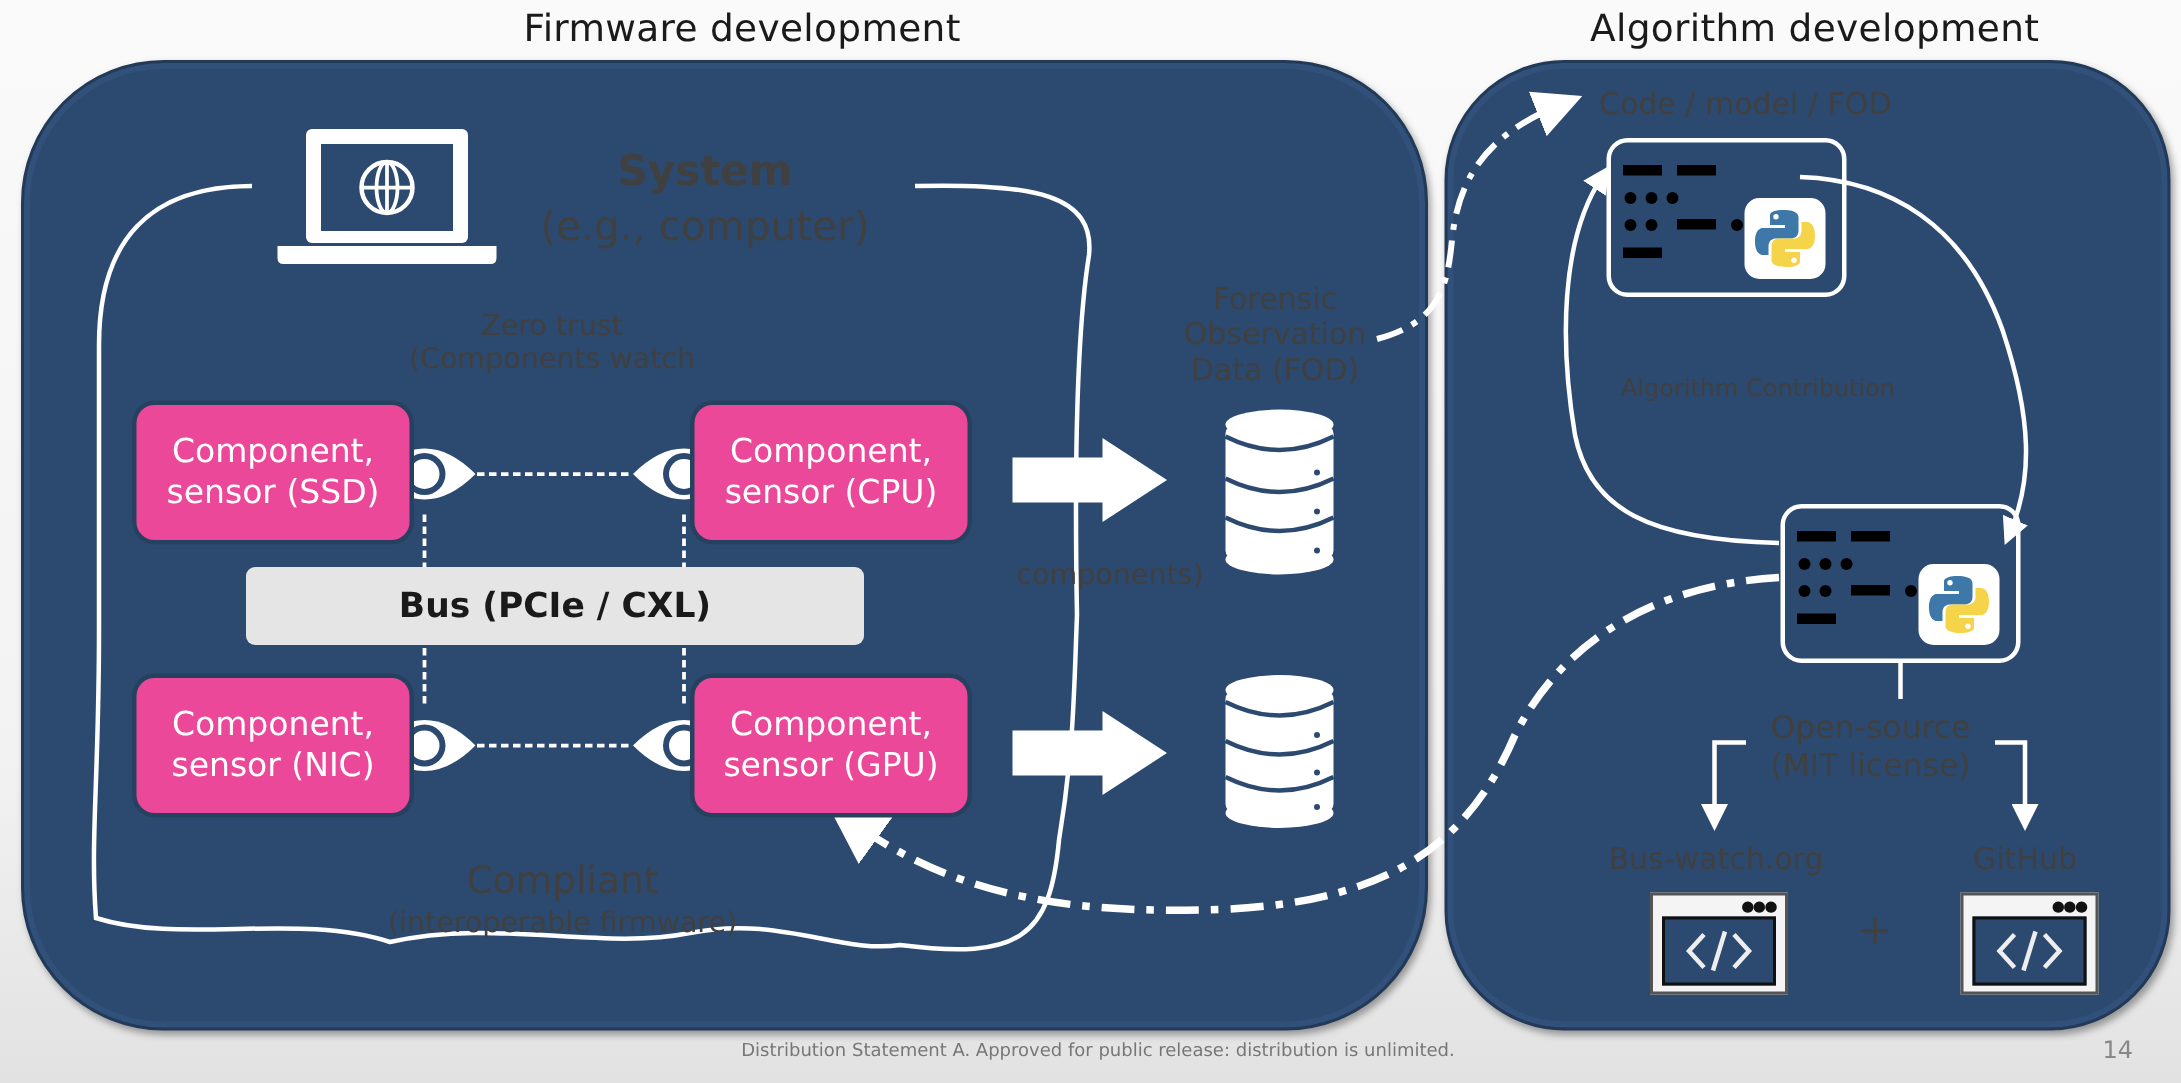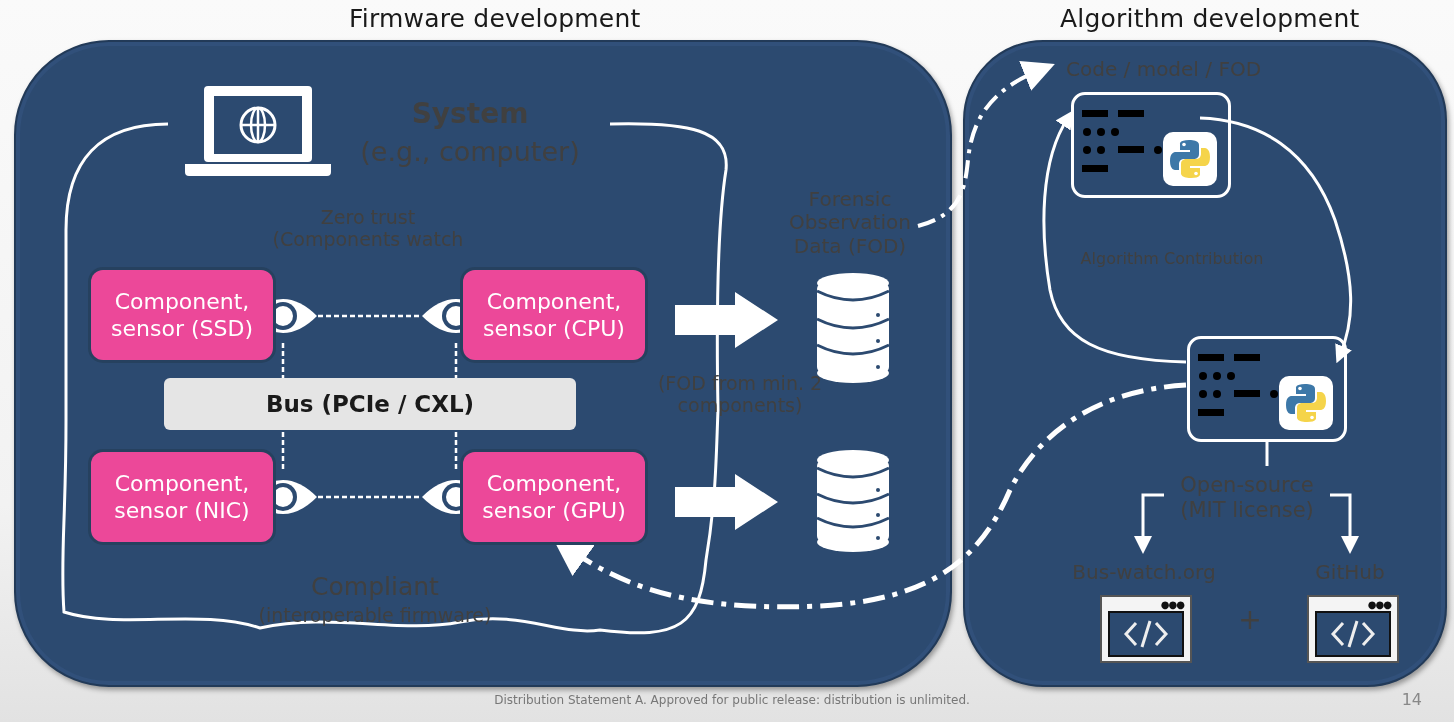--- a/index.html
+++ b/index.html
@@ -185,21 +185,20 @@
 <div class="txt" style="left:260px; top:572px; width:230px; font-size:25px;">Compliant</div>
 <div class="txt" style="left:240px; top:604px; width:270px; font-size:19px;">(interoperable firmware)</div>
 
 <div class="txt" style="left:770px; top:188px; width:160px; font-size:20px;">
   <div>Forensic</div>
   <div>Observation</div>
   <div>Data (FOD)</div>
 </div>
 
 <div class="txt" style="left:645px; top:372px; width:190px; font-size:19px;">
-  <div>(FOD from min. 2</div>
   <div>components)</div>
 </div>
 
 <div class="txt" style="left:1066px; top:58px; font-size:20px; text-align:left;">Code / model / FOD</div>
 
 <div class="code-card" style="left:1071px; top:92px; width:154px; height:100px;">
   <svg width="154" height="100" style="position:absolute;left:0;top:0">
     <rect x="8" y="15" width="26" height="7" fill="#000"></rect>
       <rect x="44" y="15" width="26" height="7" fill="#000"></rect>
     <circle cx="13" cy="37" r="4" fill="#000"></circle>

